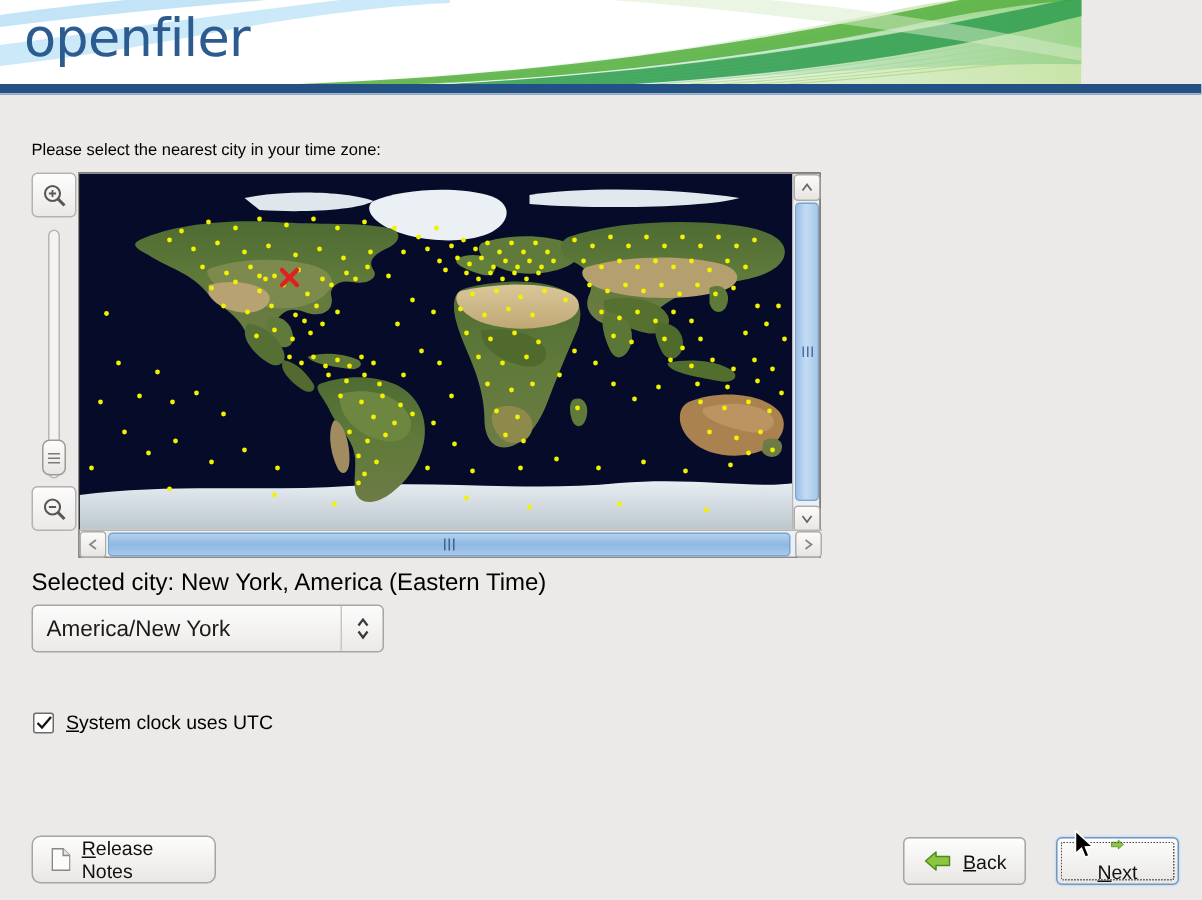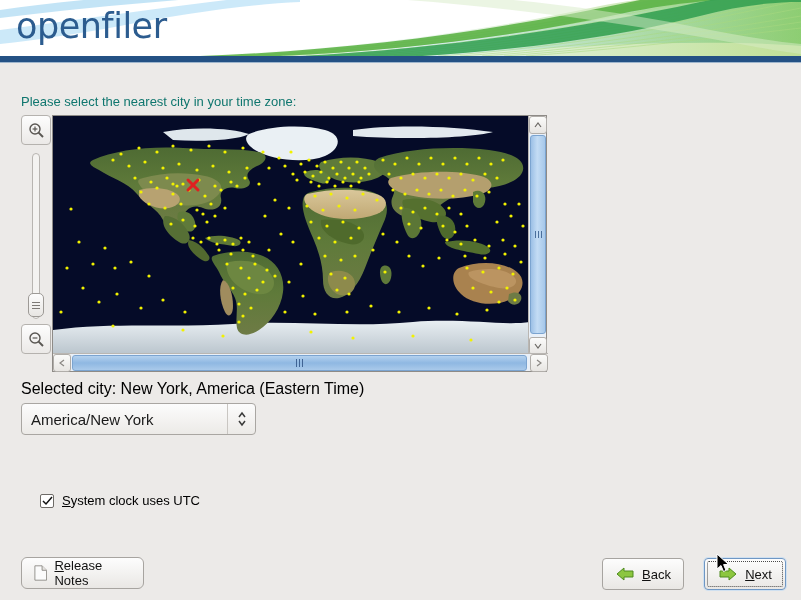--- a/index.html
+++ b/index.html
@@ -10,40 +10,40 @@
     overflow: hidden;
     background: #ECEAE8;
     font-family: "Liberation Sans", "DejaVu Sans", sans-serif;
     font-size: 13px;
     color: #000;
   }
   #app { position: relative; width: 801px; height: 600px; }
 
   
   .banner {
-    position: absolute; left: 0; top: 0; width: 801px; height: 56px;
+    position: absolute; left: 0; top: 0; width: 721px; height: 56px;
     background: #ffffff; overflow: hidden;
   }
   .banner-svg { position: absolute; left: 0; top: 0; }
   .logo {
     position: absolute; left: 16px; top: 6px;
     font-family: "DejaVu Sans", sans-serif;
     font-size: 35px; font-weight: 400; letter-spacing: -0.5px;
     color: #2C5C8F;
   }
   .banner-rule {
     position: absolute; left: 0; top: 56px; width: 801px; height: 7px;
     background: #245184;
     border-bottom: 1px solid #9fb6cd;
   }
 
   
   .prompt {
     position: absolute; left: 21px; top: 94px;
-    font-size: 13px; color: #0f766e;
+    font-size: 11px; color: #000000;
   }
 
   
   .zoom-col { position: absolute; left: 21px; top: 115px; width: 30px; height: 243px; }
   .zoom-btn {
     position: absolute; left: 0; width: 30px; height: 30px;
     background: linear-gradient(#fdfdfd, #ebe9e7);
     border: 1px solid #b5b2ae; border-radius: 4px;
     display: flex; align-items: center; justify-content: center;
   }
@@ -127,21 +127,21 @@
     display: flex; align-items: center;
   }
   .combo-value { padding-left: 9px; font-size: 15px; color: #1a1a1a; flex: 1; }
   .combo-arrows {
     width: 28px; height: 30px; border-left: 1px solid #c9c6c2;
     display: flex; flex-direction: column; align-items: center; justify-content: center; gap: 2px;
     color: #3a3a3a;
   }
 
   
-  .chk-row { position: absolute; left: 22px; top: 493px; display: flex; align-items: center; gap: 8px; margin-left: 18px; }
+  .chk-row { position: absolute; left: 22px; top: 474px; display: flex; align-items: center; gap: 8px; }
   .chk-box {
     width: 14px; height: 14px; background: #fff;
     border: 1px solid #6e6b67; border-radius: 2px;
     display: flex; align-items: center; justify-content: center;
   }
   .chk-label { font-size: 13px; }
   .mn { text-decoration: underline; }
 
   
   .btn {
@@ -150,20 +150,21 @@
     border: 1px solid #a7a4a0; border-radius: 4px;
     display: flex; align-items: center; justify-content: center; gap: 7px;
     font-size: 13px; color: #111; padding: 0 12px;
   }
   .btn-release { left: 21px; top: 557px; width: 123px; border-radius: 6px; }
   .btn-back    { left: 602px; top: 558px; width: 82px; }
   .btn-next {
     left: 704px; top: 558px; width: 82px;
     border: 1px solid #6f97c4;
     box-shadow: 0 0 0 1px #cfe0f0;
+    flex-direction: column;
   }
   .btn-next .focus-ring {
     position: absolute; left: 2px; top: 2px; right: 2px; bottom: 2px;
     border: 1px dotted #4a4a4a; border-radius: 2px; pointer-events: none;
   }
 
   
   .cursor { position: absolute; left: 716px; top: 553px; width: 14px; height: 20px; }
 </style>
 </head>

